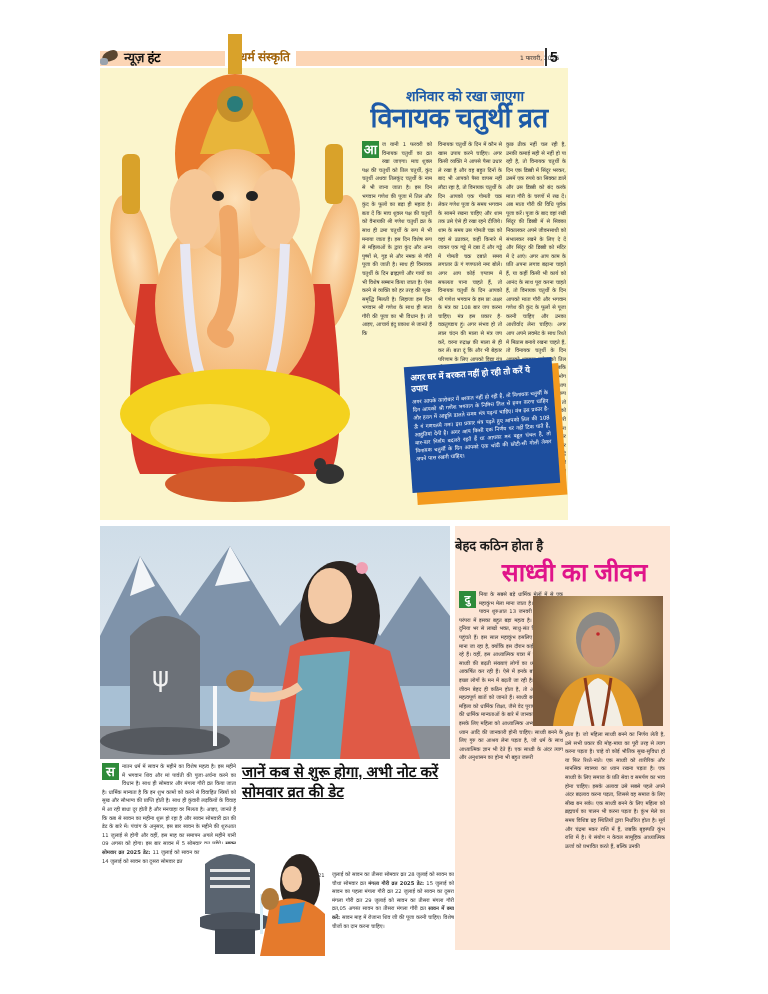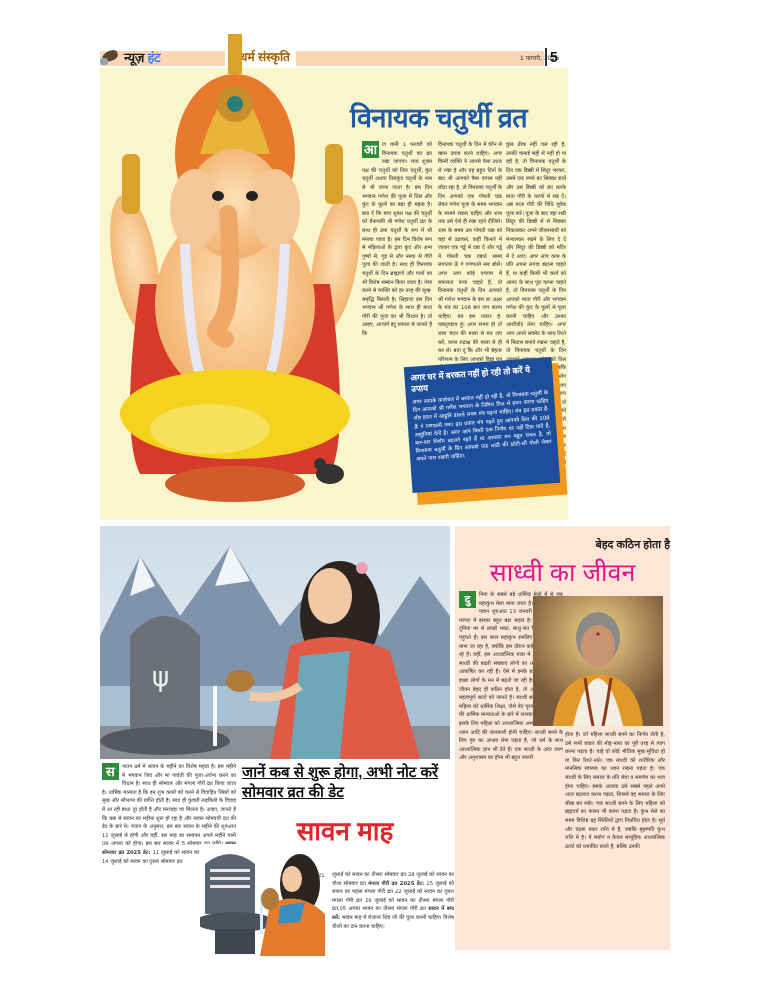--- a/index.html
+++ b/index.html
@@ -10,51 +10,51 @@
 
   
   .hdr { position: absolute; left: 0; top: 4px; width: 568px; height: 18px; }
   .hdr-peach-l { position: absolute; left: 0; top: 3px; width: 125px; height: 15px; background: #FCD5B5; }
   .hdr-peach-r { position: absolute; left: 196px; top: 3px; width: 248px; height: 15px; background: #FCD5B5; }
   .logo { position: absolute; left: 0; top: 0; height: 18px; display: flex; align-items: center; gap: 2px; }
   .logo-bird { width: 22px; height: 16px; position: relative; }
   .logo-bird::before { content: ""; position: absolute; left: 2px; top: 2px; width: 16px; height: 10px; background: #5a4630; border-radius: 60% 40% 50% 50%; transform: rotate(-18deg); }
   .logo-bird::after { content: ""; position: absolute; left: 0; top: 9px; width: 8px; height: 7px; background: #9aa3ad; border-radius: 40%; }
   .logo-text { font-family: "Liberation Sans", sans-serif; font-weight: 700; font-size: 13px; color: #1b1b1b; letter-spacing: -0.3px; }
-  .logo-text .red { color: #3b82f6; }
+  .logo-text .red { color: #000000; }
   .section-title { position: absolute; left: 137px; top: 0; width: 56px; text-align: center; font-weight: 700; font-size: 12px; color: #a16207; font-family: "Liberation Sans", sans-serif; }
   .date { position: absolute; left: 420px; top: 6px; font-size: 6px; color: #333; }
   .pageno { position: absolute; left: 445px; top: 0; height: 18px; padding-left: 3px; border-left: 2px solid #333; font-weight: 700; font-size: 14px; line-height: 18px; color: #111; font-family: "Liberation Sans", sans-serif; }
 
   
   .top-art { position: absolute; left: 0; top: 24px; width: 468px; height: 452px; background: #FBF5CC; }
   .ganesha { position: absolute; left: 0; top: -34px; width: 262px; height: 486px; }
   .kicker { position: absolute; left: 262px; top: 18px; width: 206px; text-align: center; color: #1d5aa8; font-weight: 700; font-size: 14px; font-family: "Liberation Sans", sans-serif; }
-  .headline-main { position: absolute; left: 250px; top: 34px; width: 218px; text-align: left; color: #1d5aa8; font-weight: 700; font-size: 27px; font-family: "Liberation Sans", sans-serif; letter-spacing: -0.5px; line-height: 32px; }
+  .headline-main { position: absolute; left: 250px; top: 34px; width: 218px; text-align: center; color: #1d5aa8; font-weight: 700; font-size: 27px; font-family: "Liberation Sans", sans-serif; letter-spacing: -0.5px; line-height: 32px; }
 
   .col { position: absolute; font-size: 5.2px; line-height: 8.6px; color: #333; text-align: justify; overflow: hidden; }
   .dropcap { float: left; width: 17px; height: 17px; background: #2e8b3a; color: #fff; font-weight: 700; font-size: 13px; line-height: 17px; text-align: center; margin: 1px 3px 0 0; font-family: "Liberation Sans", sans-serif; }
   .callout-shadow { position: absolute; left: 313px; top: 300px; width: 150px; height: 132px; background: #f39a1e; transform: rotate(-4deg); }
   .callout { position: absolute; left: 308px; top: 294px; width: 148px; height: 126px; background: #1d4e9e; transform: rotate(-4deg); padding: 6px 6px; color: #fff; }
   .callout h3 { font-size: 8.5px; font-weight: 700; line-height: 11px; margin-bottom: 3px; font-family: "Liberation Sans", sans-serif; }
   .callout p { font-size: 5.4px; line-height: 8.2px; text-align: justify; }
 
   
   .sawan-img { position: absolute; left: 0; top: 482px; width: 350px; height: 233px; overflow: hidden; }
   .sawan-col1 { left: 2px; top: 718px; width: 134px; height: 196px; }
   .sawan-head { position: absolute; left: 142px; top: 718px; width: 208px; text-align: left; font-size: 15px; font-weight: 700; line-height: 20px; color: #111; text-decoration: underline; font-family: "Liberation Sans", sans-serif; }
   .sawan-red { position: absolute; left: 140px; top: 768px; width: 210px; text-align: center; font-size: 26px; font-weight: 700; color: #e0262b; font-family: "Liberation Sans", sans-serif; }
   .sawan-img2 { position: absolute; left: 100px; top: 800px; width: 130px; height: 112px; }
   .sawan-num { position: absolute; left: 218px; top: 828px; font-size: 5.2px; color: #333; }
   .sawan-col2 { left: 232px; top: 826px; width: 122px; height: 90px; }
 
   
   .sadhvi { position: absolute; left: 355px; top: 482px; width: 215px; height: 424px; background: #FDE6D6; }
-  .sadhvi-kicker { position: absolute; left: 0; top: 10px; width: 215px; text-align: right; font-size: 11px; font-weight: 700; color: #1a1a1a; font-family: "Liberation Sans", sans-serif; }
-  .sadhvi-head { position: absolute; left: 0; top: 28px; width: 215px; text-align: center; font-size: 25px; font-weight: 400; color: #e0148a; font-family: "Liberation Sans", sans-serif; }
+  .sadhvi-kicker { position: absolute; left: 0; top: 10px; width: 215px; text-align: left; font-size: 13px; font-weight: 700; color: #1a1a1a; font-family: "Liberation Sans", sans-serif; }
+  .sadhvi-head { position: absolute; left: 12px; top: 28px; width: 215px; text-align: center; font-size: 25px; font-weight: 700; color: #e0148a; font-family: "Liberation Sans", sans-serif; }
   .sadhvi-col1 { left: 4px; top: 64px; width: 104px; height: 356px; }
   .sadhvi-img { position: absolute; left: 78px; top: 70px; width: 130px; height: 130px; overflow: hidden; }
   .sadhvi-col2 { left: 110px; top: 204px; width: 100px; height: 210px; }
 </style>
 </head>
 <body>
 
 <div class="page">
 
   <div class="hdr">
@@ -105,20 +105,21 @@
 
       <ellipse cx="135" cy="380" rx="115" ry="45" fill="#f4d21e"></ellipse>
       <ellipse cx="110" cy="395" rx="60" ry="25" fill="#f7e05a"></ellipse>
 
       <ellipse cx="135" cy="450" rx="70" ry="18" fill="#d35a2a"></ellipse>
 
       <ellipse cx="230" cy="440" rx="14" ry="10" fill="#333"></ellipse>
       <circle cx="220" cy="430" r="6" fill="#333"></circle>
     </svg>
 
+    <div class="kicker">शनिवार को रखा जाएगा</div>
     <div class="headline-main">विनायक चतुर्थी व्रत</div>
 
     <div class="col" style="left:262px; top:72px; width:70px; height:268px;">
       <span class="dropcap">आ</span><span>ज यानी 1 फरवरी को विनायक चतुर्थी का व्रत रखा जाएगा। माघ शुक्ल पक्ष की चतुर्थी को तिल चतुर्थी, कुंद चतुर्थी अथवा तिलकुंद चतुर्थी के नाम से भी जाना जाता है। इस दिन भगवान गणेश की पूजा में तिल और कुंद के फूलों का बड़ा ही महत्व है। बता दें कि माघ शुक्ल पक्ष की चतुर्थी को वैनायकी श्री गणेश चतुर्थी व्रत के साथ ही उमा चतुर्थी के रूप में भी मनाया जाता है। इस दिन विशेष रूप से महिलाओं के द्वारा कुंद और अन्य पुष्पों से, गुड़ से और नमक से गौरी पूजा की जाती है। साथ ही विनायक चतुर्थी के दिन ब्राह्मणों और गायों का भी विशेष सम्मान किया जाता है। ऐसा करने से व्यक्ति को हर तरह की सुख-समृद्धि मिलती है। लिहाजा इस दिन भगवान श्री गणेश के साथ ही माता गौरी की पूजा का भी विधान है। तो आइए, आचार्य इंदु प्रकाश से जानते हैं कि</span>
     </div>
     <div class="col" style="left:338px; top:72px; width:64px; height:228px;">विनायक चतुर्थी के दिन में कौन से खास उपाय करने चाहिए। अगर किसी व्यक्ति ने आपसे पैसा उधार ले रखा है और वह बहुत दिनों के बाद भी आपको पैसा वापस नहीं लौटा रहा है, तो विनायक चतुर्थी के दिन आपको एक गोमती चक्र लेकर गणेश पूजा के समय भगवान के सामने रखना चाहिए और शाम तक उसे ऐसे ही रखा रहने दीजिये। शाम के समय उस गोमती चक्र को वहां से उठाकर, कहीं किनारे में जाकर एक गड्ढे में दबा दें और गड्ढे में गोमती चक्र दबाते समय लगातार ऊँ गं गणपतये नमः बोलें। अगर आप कोई एग्जाम में सफलता पाना चाहते हैं, तो विनायक चतुर्थी के दिन आपको श्री गणेश भगवान के इस छः अक्षर के मंत्र का 108 बार जप करना चाहिए। मंत्र इस प्रकार है-वक्रतुण्डाय हुं। अगर संभव हो तो लाल चंदन की माला से मंत्र जप करें, वरना रुद्राक्ष की माला से ही कर लें। बता दूं कि और भी बेहतर परिणाम के लिए आपको विद्या यंत्र भी धारण करना चाहिए। अगर आपके जीवनसाथी की आमदनी</div>
     <div class="col" style="left:406px; top:72px; width:60px; height:352px;">कुछ ठीक नहीं चल रही है, उनकी कमाई सही से नहीं हो पा रही है, तो विनायक चतुर्थी के दिन एक डिब्बी में सिंदूर भरकर, उसमें एक रुपये का सिक्का डालें और उस डिब्बी को बंद करके माता गौरी के चरणों में रख दें। अब माता गौरी की विधि पूर्वक पूजा करें। पूजा के बाद वहां रखी सिंदूर की डिब्बी में से सिक्का निकालकर अपने जीवनसाथी को संभालकर रखने के लिए दे दें और सिंदूर की डिब्बी को मंदिर में दे आएं। अगर आप काम के प्रति अपना लगाव बढ़ाना चाहते हैं, या कहीं किसी भी कार्य को आनंद के साथ पूरा करना चाहते हैं, तो विनायक चतुर्थी के दिन आपको माता गौरी और भगवान गणेश की कुंद के फूलों से पूजा करनी चाहिए और उनका आशीर्वाद लेना चाहिए। अगर आप अपने लवमेट के साथ रिश्ते में मिठास बनाये रखना चाहते हैं, तो विनायक चतुर्थी के दिन आपको भगवान गणेश को तिल का भोग लगाना चाहिए, जबकि माता गौरी को गुड़ का भोग लगाना चाहिए। अगर आप अपनी सफलता को स्थायी रूप से बनाये रखना चाहते हैं, तो विनायक चतुर्थी के दिन आपको किसी ब्राह्मण को एक कटोरी सफेद तिल का दान करना चाहिए और उनके पैर छूकर आशीर्वाद लेना चाहिए। अगर आप अपने घर की सुख-समृद्धि में बढ़ोतरी करना चाहते हैं, तो विनायक चतुर्थी के दिन आपको गाय माता को हल्दी का टीका लगाना चाहिए और गाय के अगले पैरों में जल चढ़ाना चाहिए।</div>
 
     <div class="callout-shadow"></div>
     <div class="callout">
@@ -155,21 +156,20 @@
     <circle cx="262" cy="42" r="6" fill="#f0a0b4"></circle>
   </svg>
 
   <div class="col sawan-col1">
     <span class="dropcap">स</span><span>नातन धर्म में सावन के महीने का विशेष महत्व है। इस महीने में भगवान शिव और मां पार्वती की पूजा-अर्चना करने का विधान है। साथ ही सोमवार और मंगला गौरी व्रत किया जाता है। धार्मिक मान्यता है कि इन शुभ कामों को करने से विवाहित स्त्रियों को सुख और सौभाग्य की प्राप्ति होती है। साथ ही कुंवारी लड़कियों के विवाह में आ रही बाधा दूर होती है और मनचाहा वर मिलता है। आइए, जानते हैं कि कब से सावन का महीना शुरू हो रहा है और सावन सोमवारी व्रत की डेट के बारे में। पंचांग के अनुसार, इस बार सावन के महीने की शुरुआत 11 जुलाई से होगी और वहीं, इस माह का समापन अगले महीने यानी 09 अगस्त को होगा। इस बार सावन में 5 सोमवार व्रत पड़ेंगे।</span>
     <b>सावन सोमवार व्रत 2025 डेट:</b>
     <span>11 जुलाई को सावन का पहला सोमवार व्रत 14 जुलाई को सावन का दूसरा सोमवार व्रत</span>
   </div>
 
   <div class="sawan-head">जानें कब से शुरू होगा, अभी नोट करें सोमवार व्रत की डेट</div>
-  <div class="sawan-red">सावन माह</div>
 
   <svg class="sawan-img2" viewBox="0 0 130 112">
     <rect width="130" height="112" fill="#ffffff"></rect>
     <path d="M5 70 L5 20 Q30 0 55 20 L55 70 Z" fill="#5a6470"></path>
     <rect x="10" y="25" width="40" height="3" fill="#e8e8e8"></rect>
     <rect x="10" y="33" width="40" height="3" fill="#e8e8e8"></rect>
     <rect x="10" y="41" width="40" height="3" fill="#e8e8e8"></rect>
     <ellipse cx="35" cy="78" rx="40" ry="10" fill="#4b525c"></ellipse>
     <rect x="15" y="85" width="40" height="25" fill="#3f4650"></rect>
     <rect x="60" y="50" width="3" height="40" fill="#d9eef8"></rect>

